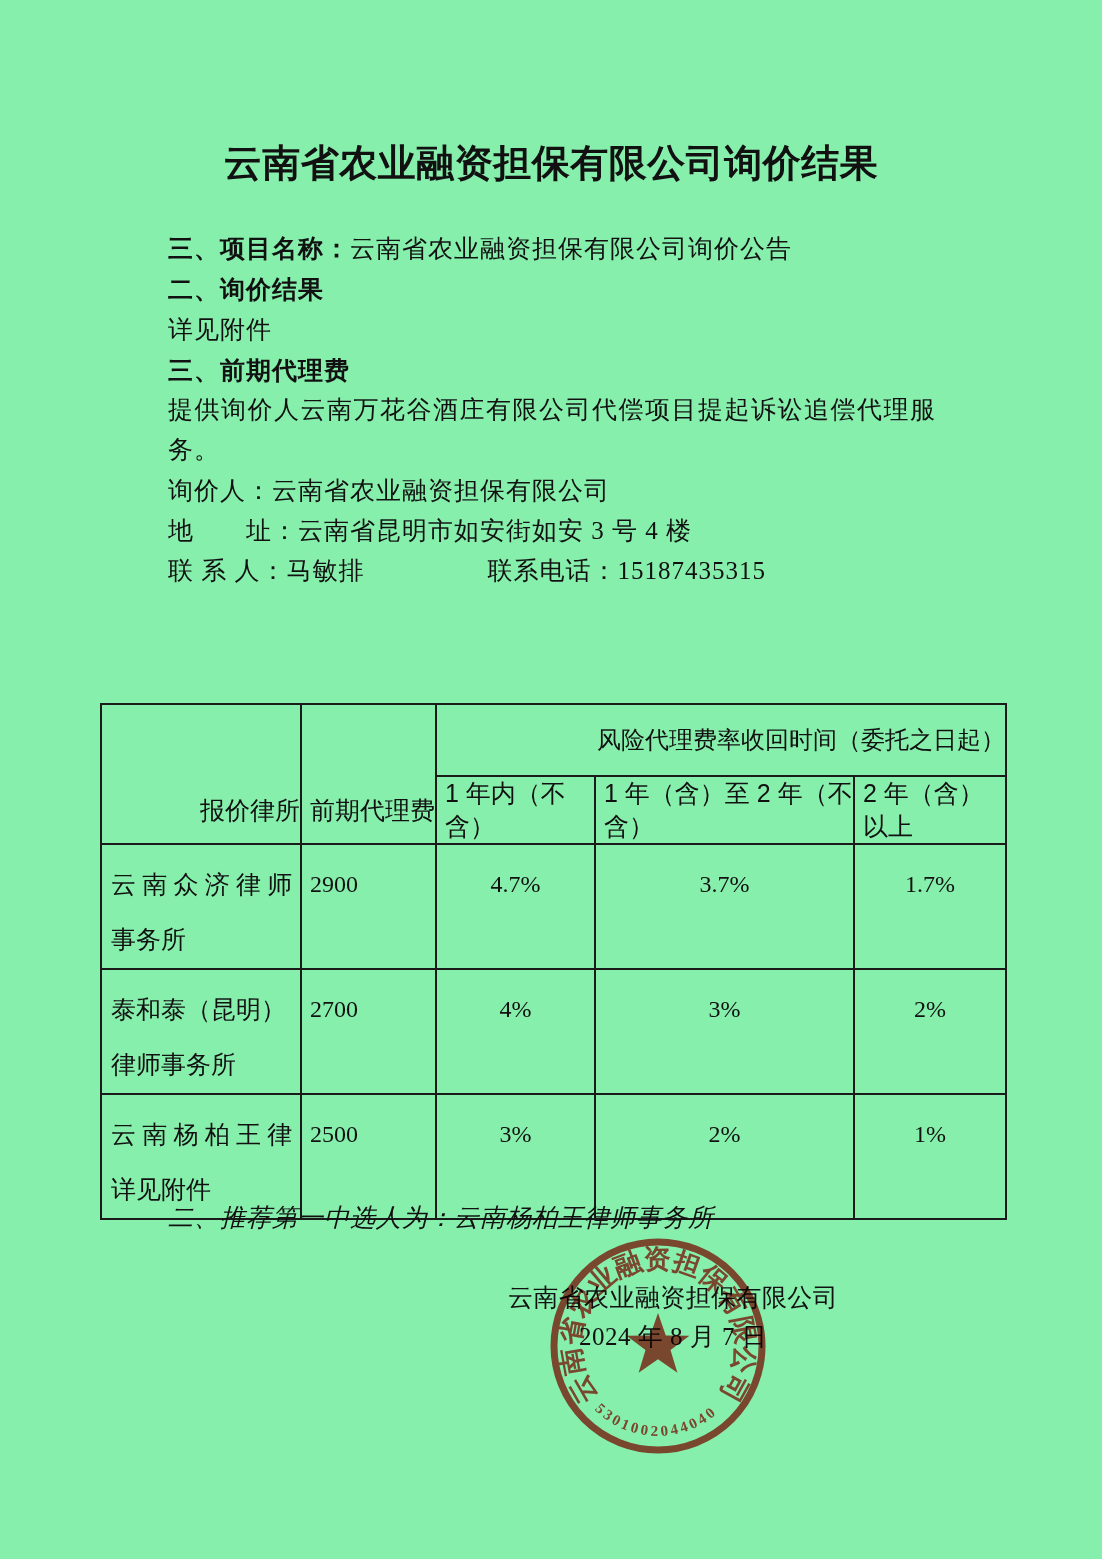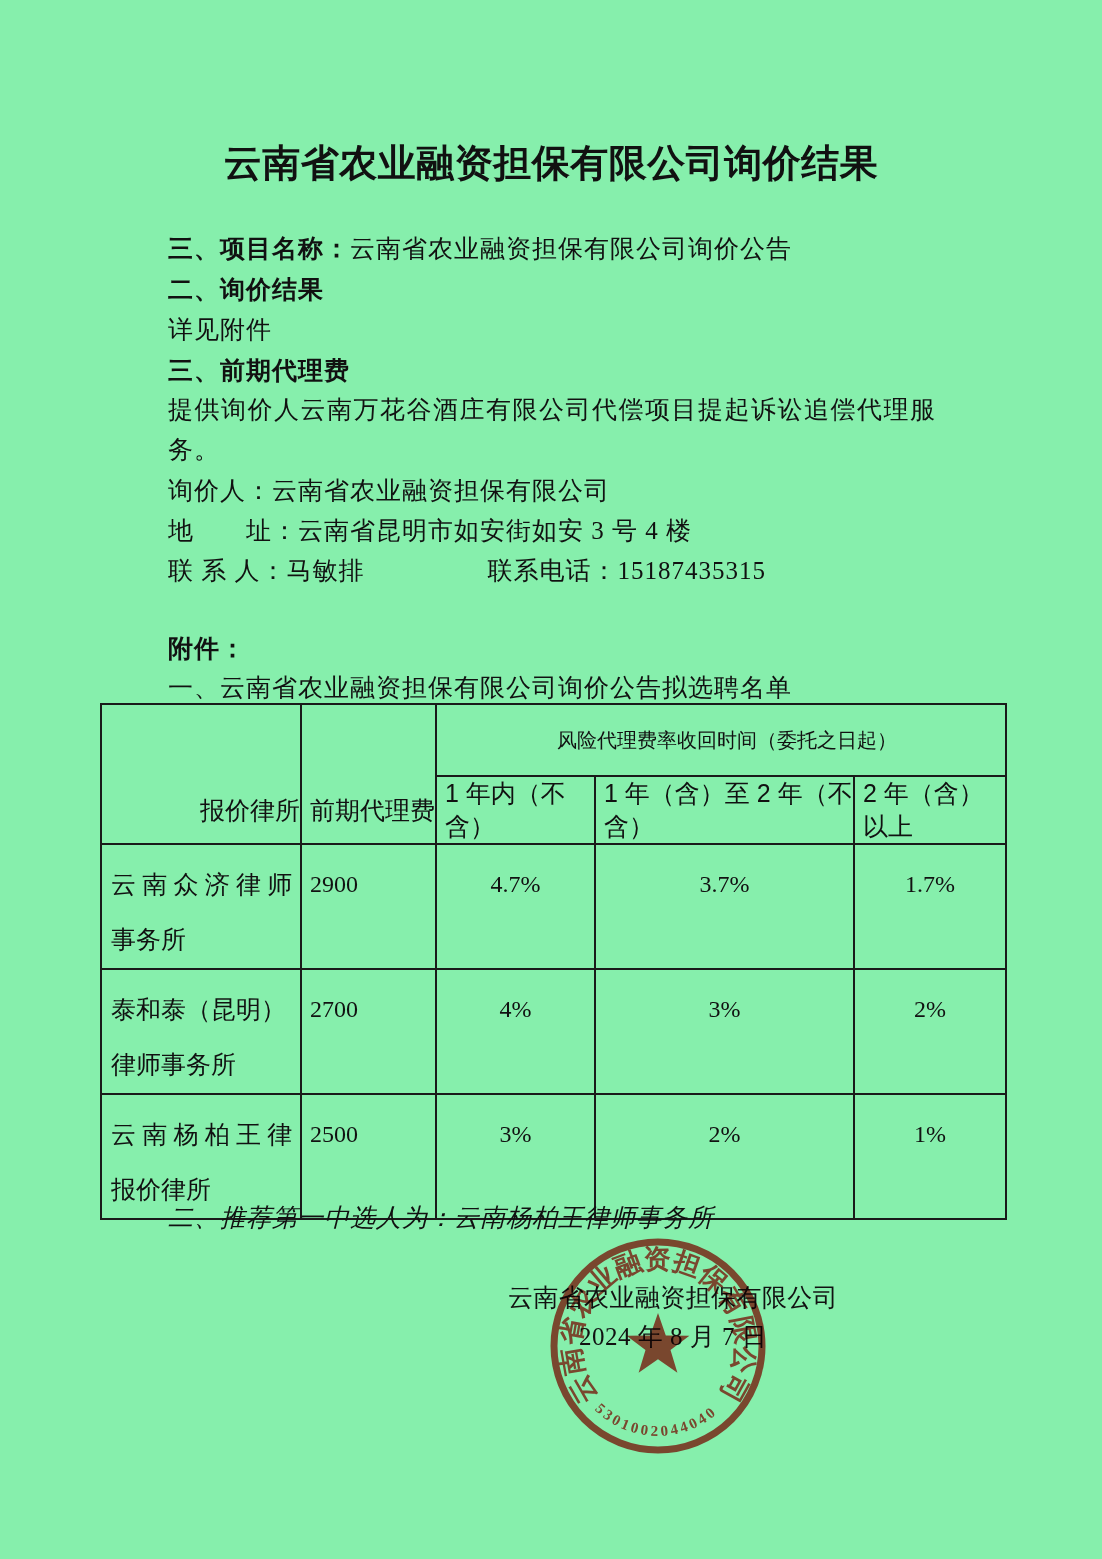--- a/index.html
+++ b/index.html
@@ -50,22 +50,22 @@
     font-weight: normal;
   }
   .th-firm, .th-fee {
     font-family: "Liberation Sans", sans-serif; font-weight: bold;
     font-size: 25px;
     text-align: right; vertical-align: bottom;
     padding-bottom: 16px !important;
   }
   .th-group {
     font-family: "Liberation Sans", sans-serif; font-weight: bold;
-    font-size: 20px;
-    text-align: center; vertical-align: middle;
+    font-size: 24px;
+    text-align: right; vertical-align: middle;
     padding-left: 12px !important;
     height: 70px;
   }
   .th-sub {
     font-family: "Liberation Sans", sans-serif; font-weight: bold;
     font-size: 25px;
     text-align: left; vertical-align: middle;
     padding-left: 8px !important;
     height: 56px;
   }
@@ -138,24 +138,20 @@
       <span>询价人：</span><span>云南省农业融资担保有限公司</span>
     </div>
     <div class="body-line">
       <span>地　　址：</span><span>云南省昆明市如安街如安 3 号 4 楼</span>
     </div>
     <div class="body-line">
       <span>联 系 人：</span><span>马敏排</span><span class="phone-part"><span>联系电话：</span><span>15187435315</span></span>
     </div>
   </div>
 
-  <div class="attachment-block">
-    <div class="body-line hei">附件：</div>
-    <div class="body-line">一、云南省农业融资担保有限公司询价公告拟选聘名单</div>
-  </div>
 
   <table class="quote-table">
     <colgroup>
       <col style="width:200px">
         <col style="width:135px">
         <col style="width:159px">
         <col style="width:259px">
         <col style="width:152px">
     </colgroup>
     <tbody>
@@ -180,21 +176,21 @@
     <tr>
       <td class="td-firm">泰和泰（昆明）
 律师事务所</td>
       <td class="td-fee">2700</td>
       <td class="td-pct">4%</td>
       <td class="td-pct">3%</td>
       <td class="td-pct">2%</td>
     </tr>
     <tr>
       <td class="td-firm">云 南 杨 柏 王 律
-报价律所</td>
+详见附件</td>
       <td class="td-fee">2500</td>
       <td class="td-pct">3%</td>
       <td class="td-pct">2%</td>
       <td class="td-pct">1%</td>
     </tr>
   </tbody>
     </table>
 
   <div class="conclusion-line">二、推荐第一中选人为：云南杨柏王律师事务所</div>
 

